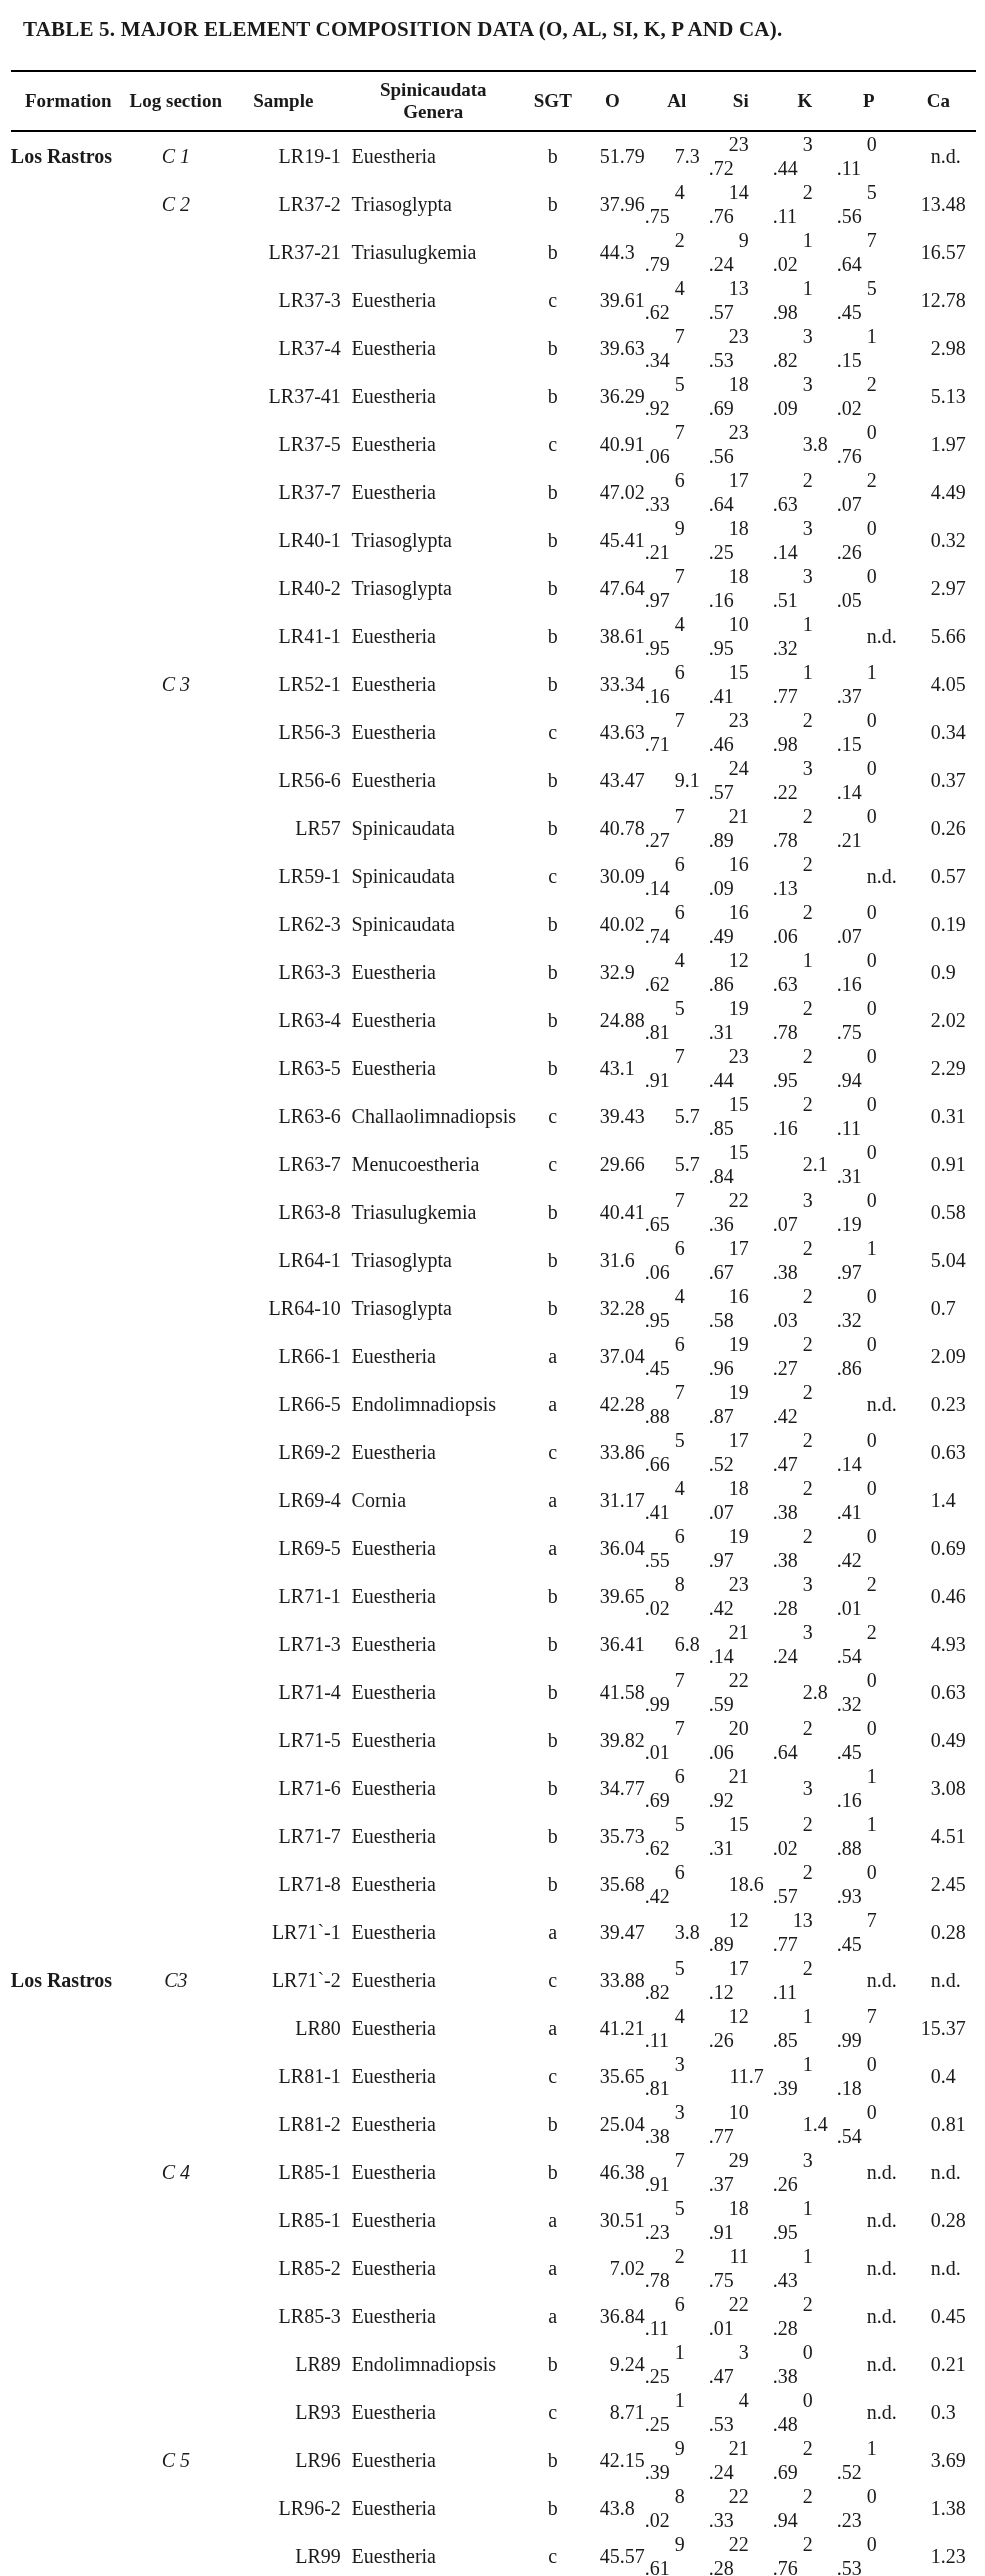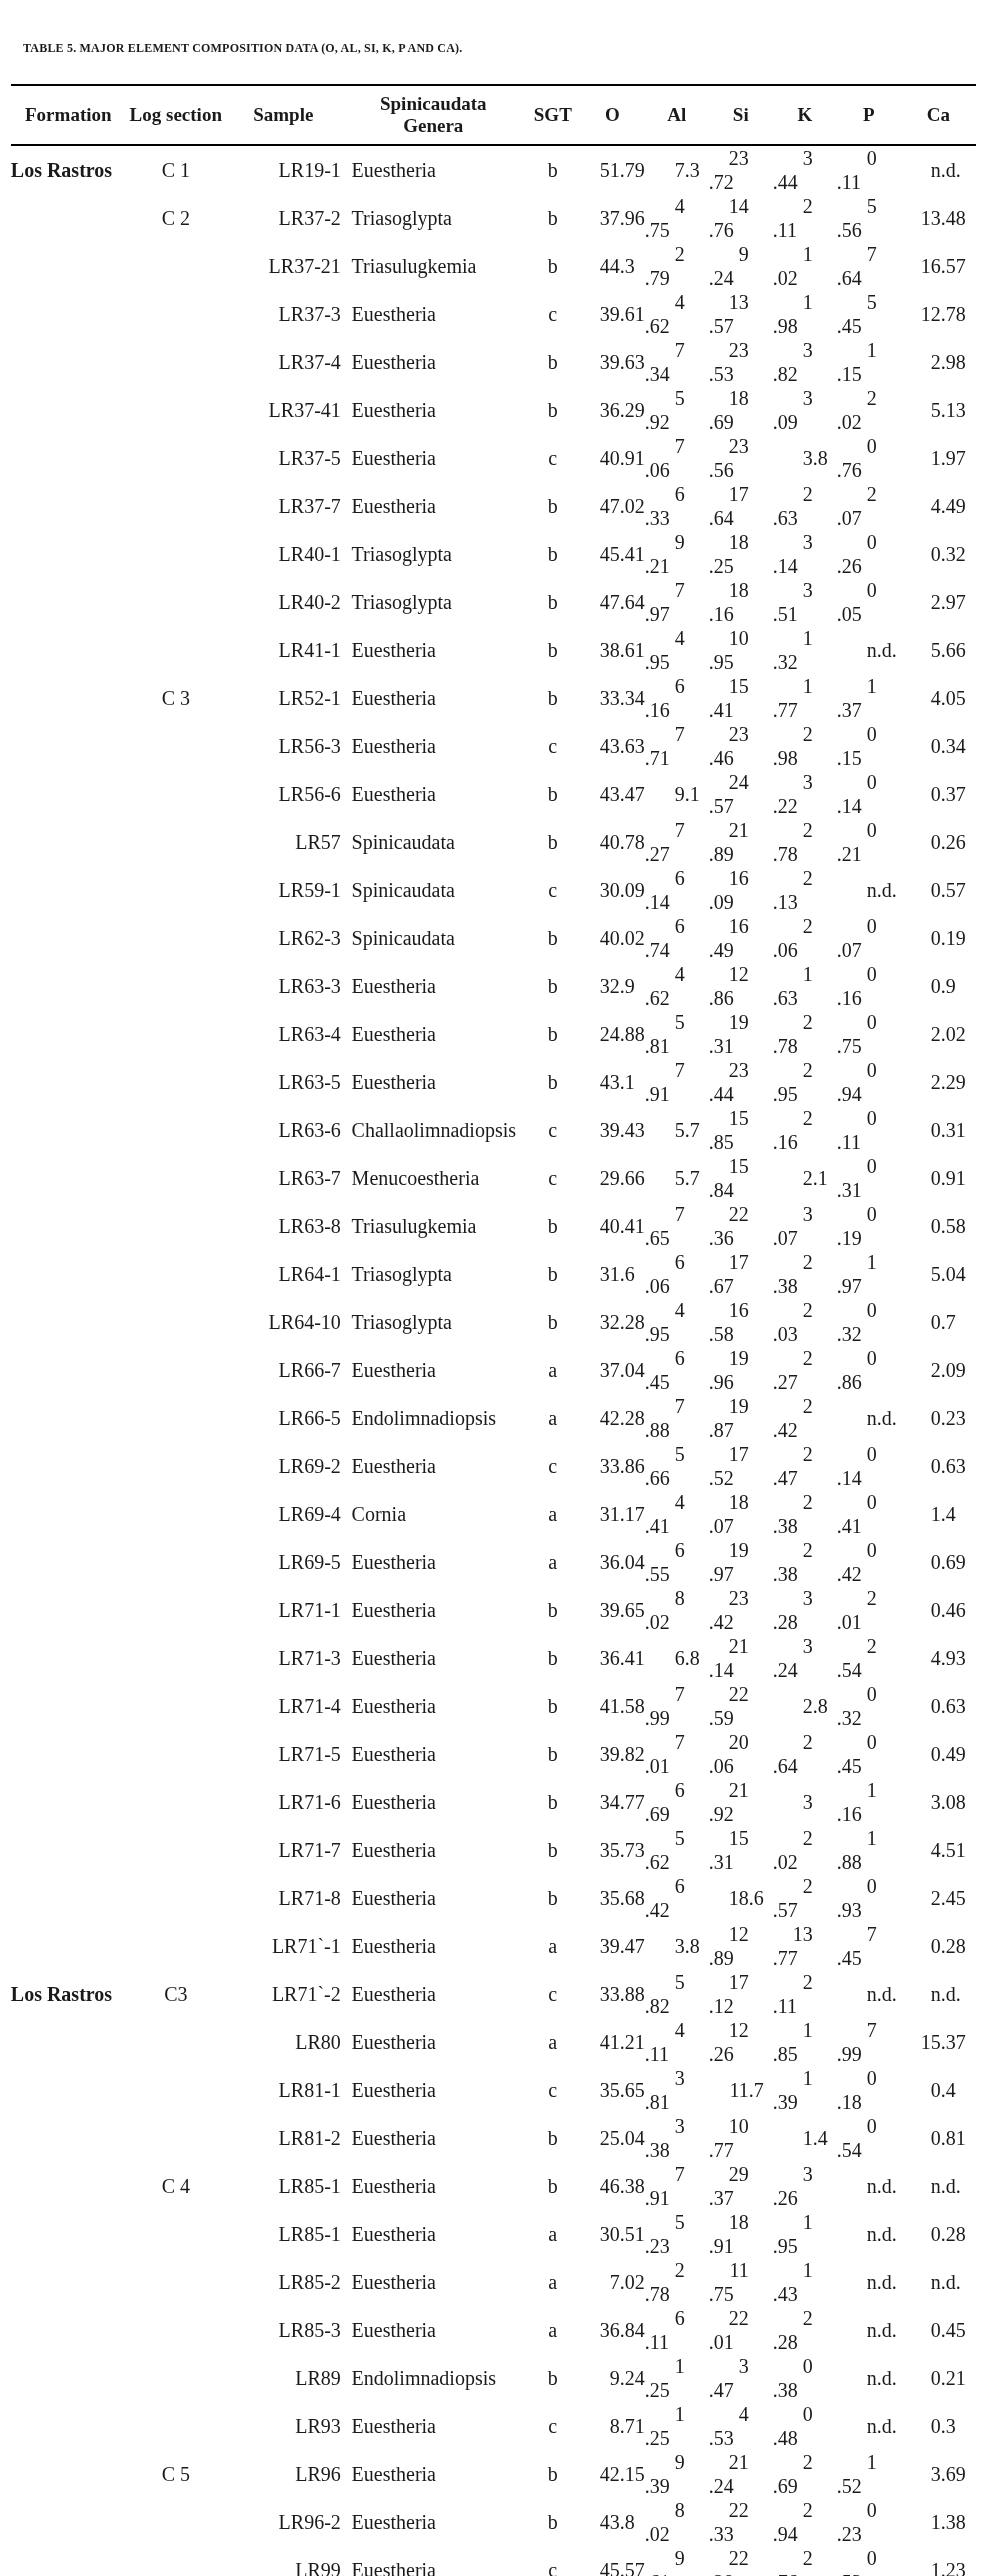--- a/index.html
+++ b/index.html
@@ -9,24 +9,23 @@
   }
   body {
     width: 986px;
     height: 2576px;
     overflow: hidden;
     font-family: "Liberation Serif", "DejaVu Serif", serif;
     color: #1a1a1a;
   }
   .title {
     font-weight: bold;
-    font-size: 12px;
+    font-size: 21px;
     padding: 17px 15.4px 0 23px;
     letter-spacing: 0.2px;
-    margin-top: 24px;
   }
   table.comp {
     border-collapse: collapse;
     table-layout: fixed;
     width: 964px;
     margin: 28px 10.8px 0 10.8px;
     border-top: 2.3px solid #000;
     border-bottom: 3.1px solid #000;
   }
   thead tr {
@@ -44,21 +43,21 @@
   }
   td {
     font-size: 20px;
     height: 32px;
     vertical-align: middle;
     padding: 0;
     white-space: pre-line;
     line-height: 1.2;
   }
   td.fm  { text-align: left; font-weight: bold; }
-  td.sec { text-align: center; }
+  td.sec { text-align: center; font-style: italic; }
   td.smp { text-align: right; padding-left: 17px; }
   td.gen { text-align: left; padding-left: 10.8px; }
   td.gen.upright { font-style: normal; }
   td.sgt { text-align: center; }
   td.num { text-align: left; }
   td.num .ip {
     display: inline-block;
     width: 40px;
     text-align: right;
     white-space: nowrap;
@@ -426,21 +425,21 @@
         <td class="num"><span class="ip">32</span><span class="fp">.28</span></td>
         <td class="num"><span class="ip">4</span><span class="fp">.95</span></td>
         <td class="num"><span class="ip">16</span><span class="fp">.58</span></td>
         <td class="num"><span class="ip">2</span><span class="fp">.03</span></td>
         <td class="num"><span class="ip">0</span><span class="fp">.32</span></td>
         <td class="num"><span class="ip">0</span><span class="fp">.7</span></td>
       </tr>
       <tr>
         <td class="fm"></td>
         <td class="sec"></td>
-        <td class="smp">LR66-7</td>
+        <td class="smp">LR66-1</td>
         <td class="gen">Euestheria</td>
         <td class="sgt">a</td>
         <td class="num"><span class="ip">37</span><span class="fp">.04</span></td>
         <td class="num"><span class="ip">6</span><span class="fp">.45</span></td>
         <td class="num"><span class="ip">19</span><span class="fp">.96</span></td>
         <td class="num"><span class="ip">2</span><span class="fp">.27</span></td>
         <td class="num"><span class="ip">0</span><span class="fp">.86</span></td>
         <td class="num"><span class="ip">2</span><span class="fp">.09</span></td>
       </tr>
       <tr>

